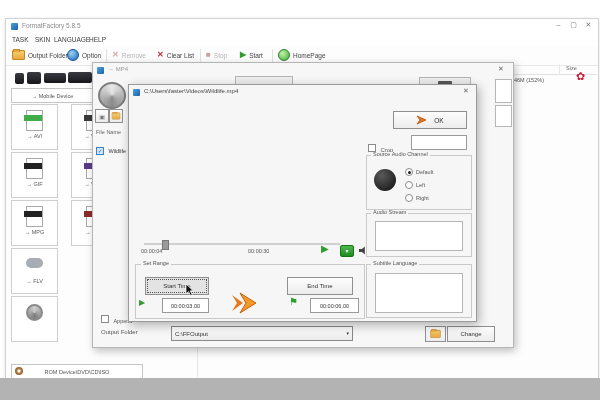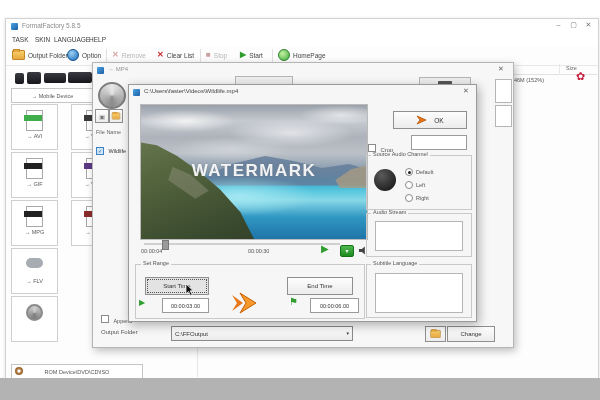--- a/index.html
+++ b/index.html
@@ -247,29 +247,20 @@
     <div class="abs btn" style="left:354px;top:263px;width:46px;height:14px;">
       <span>Change</span>
     </div>
   </div>
 
   <div class="abs dlg2">
     <div class="abs app-ico" style="left:4px;top:4px;"></div>
     <div class="abs dlg-title txt" style="left:15px;top:3px;">C:\Users\faster\Videos\Wildlife.mp4</div>
     <div class="abs dlg-close" style="left:334px;top:2px;">✕</div>
 
-    <div class="abs photo">
-      <div class="clouds"></div>
-      <div class="mountain"></div>
-      <div class="ridge-r"></div>
-      <div class="seaglow"></div>
-      <div class="cliff"></div>
-      <div class="cliff2"></div>
-      <div class="watermark txt">WATERMARK</div>
-    </div>
 
     <div class="abs" style="left:15px;top:158px;width:196px;height:2px;background:#d0d0d0;"></div>
     <div class="abs" style="left:33px;top:155px;width:5px;height:8px;background:#9a9a9a;border:1px solid #777;"></div>
 
     <div class="abs tiny txt" style="left:12px;top:163px;">00:00:04</div>
     <div class="abs tiny txt" style="left:119px;top:163px;">00:00:30</div>
     <div class="abs" style="left:192px;top:158px;font-size:10px;color:#2f9e2f;">▶</div>
     <div class="abs snap-ico" style="left:211px;top:160px;">▾</div>
     <div class="abs speaker" style="left:230px;top:161px;"></div>
 

